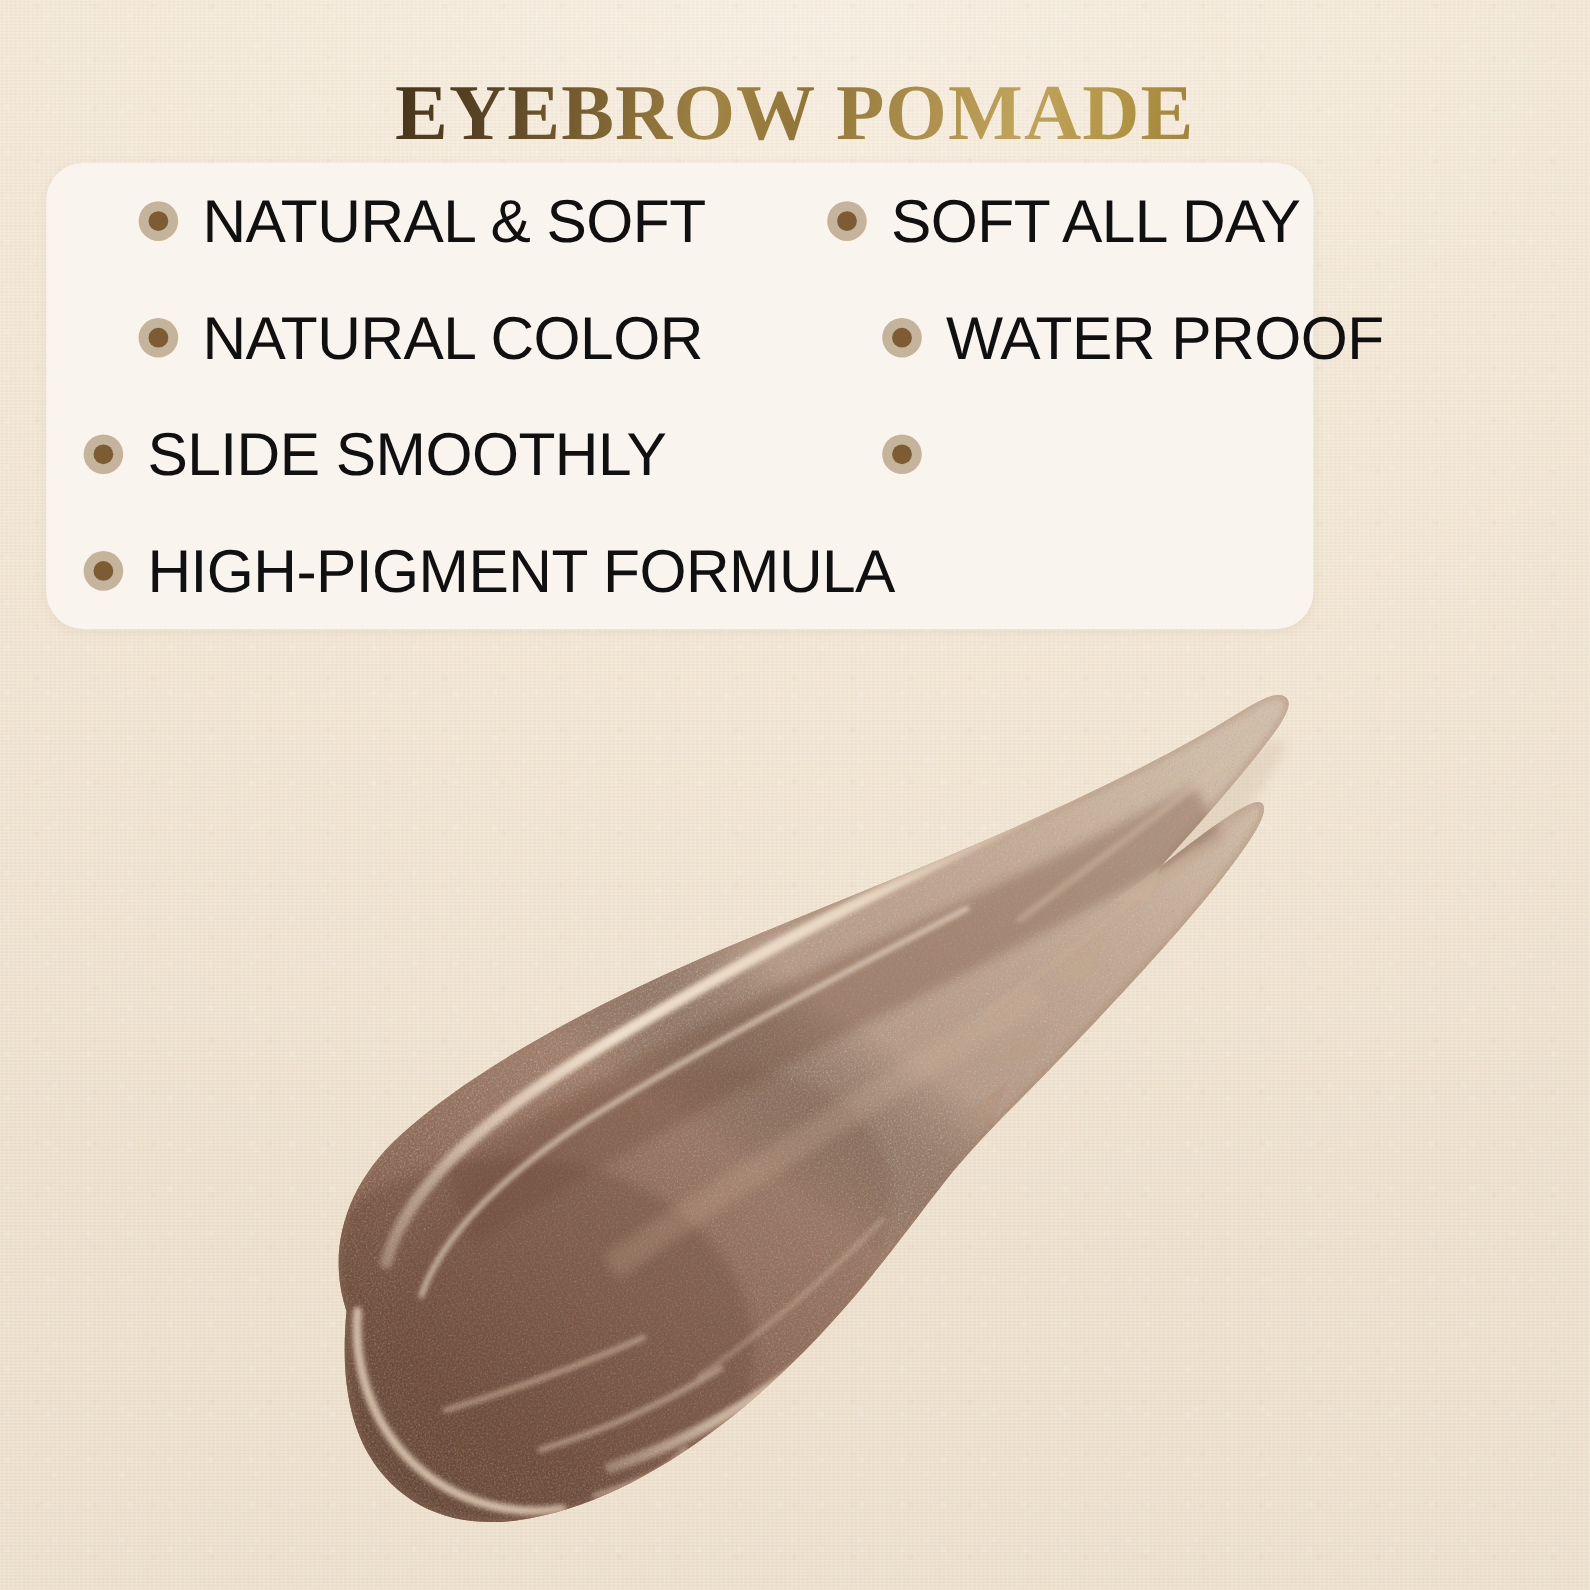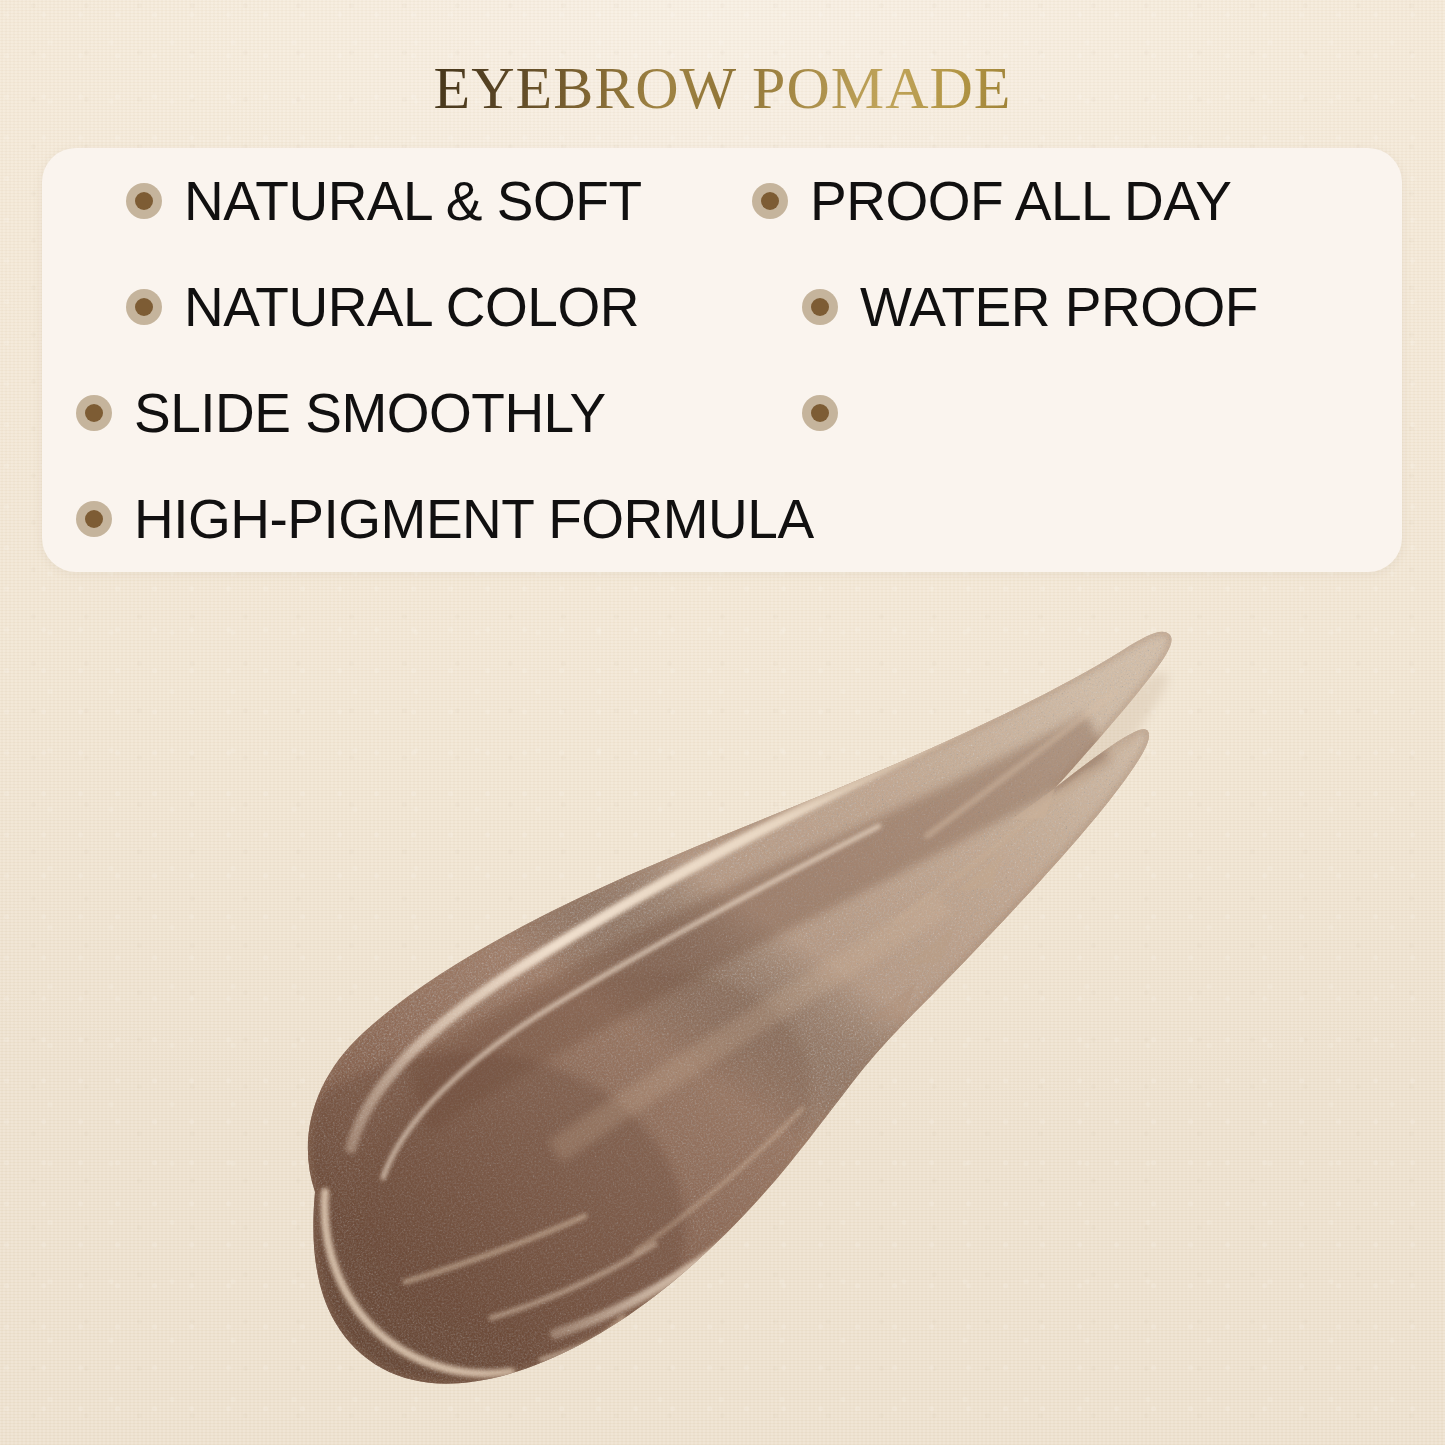--- a/index.html
+++ b/index.html
@@ -47,22 +47,22 @@
     top: 18px;
     left: 0;
     width: 1445px;
     text-align: center;
     z-index: 6;
   }
 
   #page-title {
     display: inline-block;
     font-family: "Liberation Serif", "DejaVu Serif", serif;
-    font-weight: normal;
-    font-size: 60px;
+    font-weight: bold;
+    font-size: 72px;
     line-height: 1.0;
     letter-spacing: 1px;
     white-space: nowrap;
     background-image: linear-gradient(
         100deg,
         #46361a 0%,
         #584424 12%,
         #7d6331 26%,
         #a08443 40%,
         #8f7437 52%,
@@ -74,21 +74,21 @@
     background-clip: text;
     color: transparent;
     -webkit-text-fill-color: transparent;
   }
 
   
   #feature-card {
     position: absolute;
     left: 42px;
     top: 148px;
-    width: 1360px;
+    width: 1152px;
     height: 424px;
     background: #faf4ee;
     border-radius: 34px;
     box-shadow: 0 2px 10px rgba(150,128,100,.10);
     z-index: 5;
   }
 
   #feature-grid {
     position: absolute;
     inset: 0;
@@ -179,21 +179,21 @@
 
   <div id="feature-card">
     <div id="feature-grid">
 
       <div class="feature-item col-left">
         <span class="bullet-icon"></span>
         <span class="feature-label">NATURAL &amp; SOFT</span>
       </div>
       <div class="feature-item col-right">
         <span class="bullet-icon"></span>
-        <span class="feature-label">PROOF ALL DAY</span>
+        <span class="feature-label">SOFT ALL DAY</span>
       </div>
 
       <div class="feature-item col-left">
         <span class="bullet-icon"></span>
         <span class="feature-label">NATURAL COLOR</span>
       </div>
       <div class="feature-item col-left">
         <span class="bullet-icon"></span>
         <span class="feature-label">WATER PROOF</span>
       </div>

